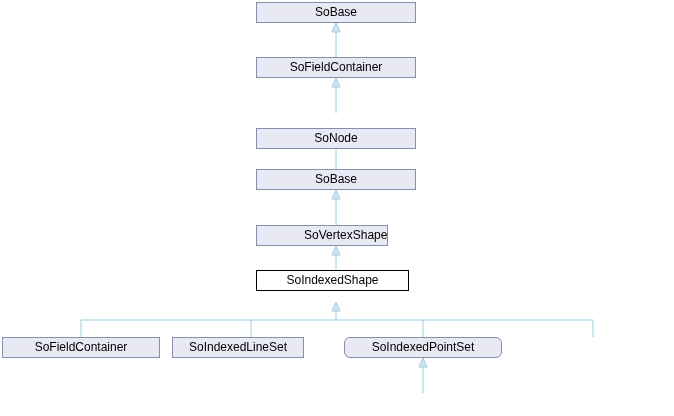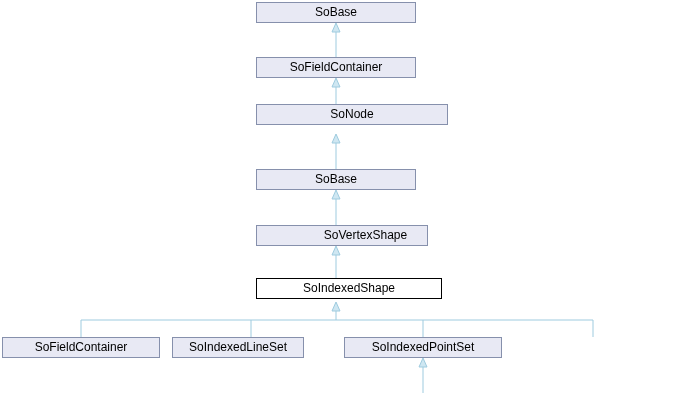--- a/index.html
+++ b/index.html
@@ -84,29 +84,29 @@
     <polygon class="arrow" points="336,302 332,311 340,311"></polygon>
 
     <line class="edge" x1="423" y1="393" x2="423" y2="359"></line>
     <polygon class="arrow" points="423,358 419,367 427,367"></polygon>
   </svg>
 
   <div class="node" style="left:256px; top:57px; width:160px;">SoFieldContainer</div>
 
   <div class="node" style="left:256px; top:2px; width:160px;">SoBase</div>
 
-  <div class="node" style="left:256px; top:104px; width:192px;">SoNode</div>
+  <div class="node" style="left:256px; top:128px; width:160px;">SoNode</div>
 
   <div class="node" style="left:256px; top:169px; width:160px;">SoBase</div>
 
-  <div class="node" style="left:256px; top:225px; width:172px;padding-left:47px;">SoVertexShape</div>
+  <div class="node" style="left:256px; top:225px; width:132px;padding-left:47px;">SoVertexShape</div>
 
-  <div class="node current" style="left:256px; top:278px; width:186px;">SoIndexedShape</div>
+  <div class="node current" style="left:256px; top:270px; width:153px;">SoIndexedShape</div>
 
   <div class="node" style="left:2px; top:337px; width:158px;">SoFieldContainer</div>
 
   <div class="node" style="left:172px; top:337px; width:132px;">SoIndexedLineSet</div>
 
-  <div class="node" style="left:344px; top:337px; width:158px;">SoIndexedPointSet</div>
+  <div class="node" style="left:344px; top:337px; width:158px;border-radius:6px;">SoIndexedPointSet</div>
 
 
 
 </div>
 
 </body></html>

